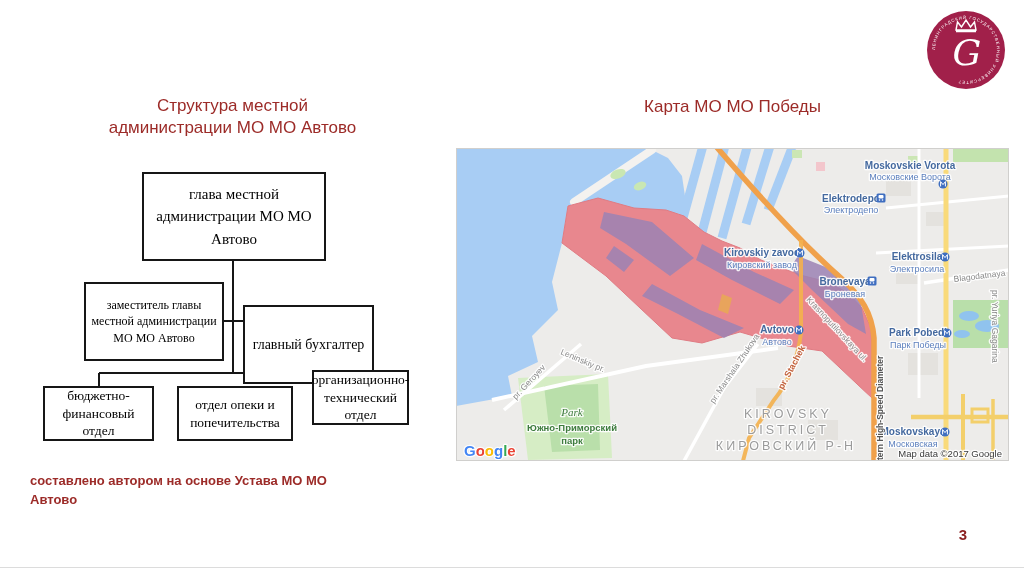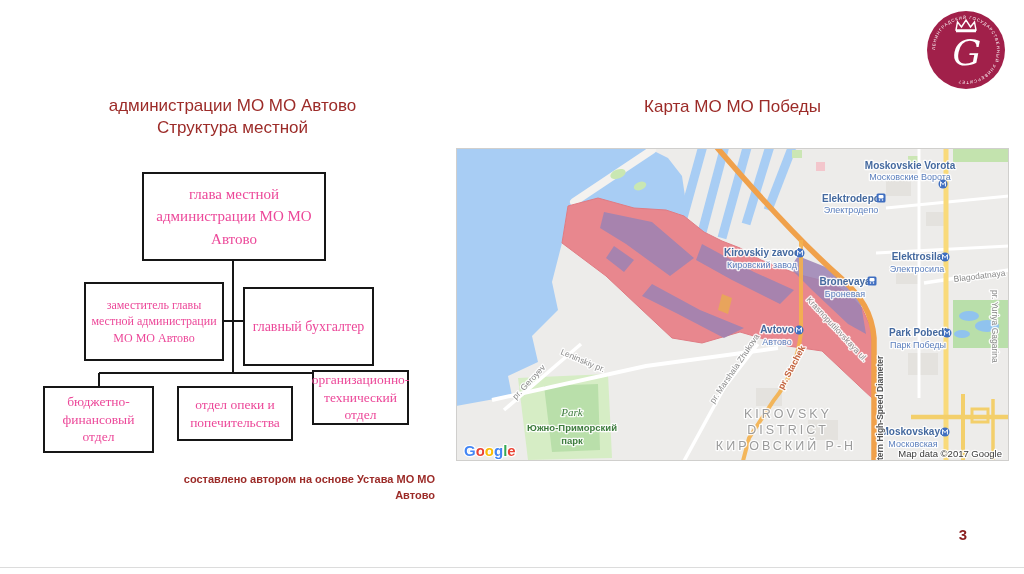--- a/index.html
+++ b/index.html
@@ -5,69 +5,69 @@
   html,body{margin:0;padding:0}
   body{
     width:1024px;height:574px;position:relative;background:#ffffff;
     font-family:"Liberation Sans","DejaVu Sans",sans-serif;overflow:hidden;
   }
   .title{
     position:absolute;color:#9c2b28;font-size:17px;line-height:1.32;
     text-align:center;font-weight:500;
   }
   .org-box{
-    position:absolute;border:2px solid #161616;background:#fff;color:#ec4899;
+    position:absolute;border:2px solid #161616;background:#fff;color:#000000;
     font-family:"Liberation Serif","DejaVu Serif",serif;
     display:flex;align-items:center;justify-content:center;text-align:center;
     box-sizing:border-box;padding:2px 4px;overflow-wrap:break-word;
   }
   .caption{
-    position:absolute;left:30px;top:472px;width:405px;text-align:right;
-    color:#9c2b28;font-size:11px;font-weight:600;line-height:1.45;
+    position:absolute;left:30px;top:472px;width:405px;text-align:left;
+    color:#9c2b28;font-size:13px;font-weight:600;line-height:1.45;
   }
   .pagenum{
     position:absolute;left:950px;top:526px;width:26px;text-align:center;
     color:#8b1f1f;font-size:15px;font-weight:700;
   }
   .bottom-line{position:absolute;left:0;top:567px;width:1024px;height:1px;background:#dcdcdc;}
   svg text{font-family:"Liberation Sans","DejaVu Sans",sans-serif;}
   .lbl{paint-order:stroke;stroke:rgba(255,255,255,.88);stroke-width:2.6px;stroke-linejoin:round;}
   .st-name{fill:#44699f;font-size:10px;font-weight:700;}
   .st-sub{fill:#5b7fbd;font-size:9px;font-weight:400;}
   .street{fill:#8a8a8a;font-size:8.5px;}
   .district{fill:#9b9b9b;font-size:12.5px;letter-spacing:3px;font-weight:500;}
 </style>
 </head>
 <body>
 
 <div class="title" style="left:40px;top:95px;width:385px;">
+  <div>Структура местной</div>
   <div>администрации МО МО Автово</div>
-  <div>Структура местной</div>
 </div>
 
 <svg width="1024" height="574" viewBox="0 0 1024 574" style="position:absolute;left:0;top:0;pointer-events:none;">
   <g stroke="#161616" stroke-width="2" fill="none">
     <line x1="233" y1="261" x2="233" y2="373"></line>
     <line x1="224" y1="321" x2="243" y2="321"></line>
     <line x1="99" y1="373" x2="366" y2="373"></line>
     <line x1="99" y1="373" x2="99" y2="386"></line>
     <line x1="366" y1="373" x2="366" y2="386"></line>
   </g>
 </svg>
 
 <div class="org-box" style="left:142px;top:172px;width:184px;height:89px;font-size:15px;line-height:1.5;">
   <span>глава местной администрации МО МО Автово</span>
 </div>
 <div class="org-box" style="left:84px;top:282px;width:140px;height:79px;font-size:12px;line-height:1.35;">
   <span>заместитель главы местной администрации МО МО Автово</span>
 </div>
-<div class="org-box" style="left:243px;top:287px;width:131px;height:79px;font-size:14px;">
+<div class="org-box" style="left:243px;top:305px;width:131px;height:79px;font-size:14px;">
   <span>главный бухгалтер</span>
 </div>
-<div class="org-box" style="left:43px;top:386px;width:111px;height:67px;font-size:13.5px;line-height:1.3;">
+<div class="org-box" style="left:43px;top:386px;width:111px;height:55px;font-size:13.5px;line-height:1.3;">
   <span>бюджетно-финансовый отдел</span>
 </div>
 <div class="org-box" style="left:177px;top:386px;width:116px;height:55px;font-size:13.5px;line-height:1.3;">
   <span>отдел опеки и попечительства</span>
 </div>
 <div class="org-box" style="left:312px;top:370px;width:97px;height:55px;font-size:13.5px;line-height:1.3;">
   <span>организационно-технический отдел</span>
 </div>
 
 <div class="caption">

